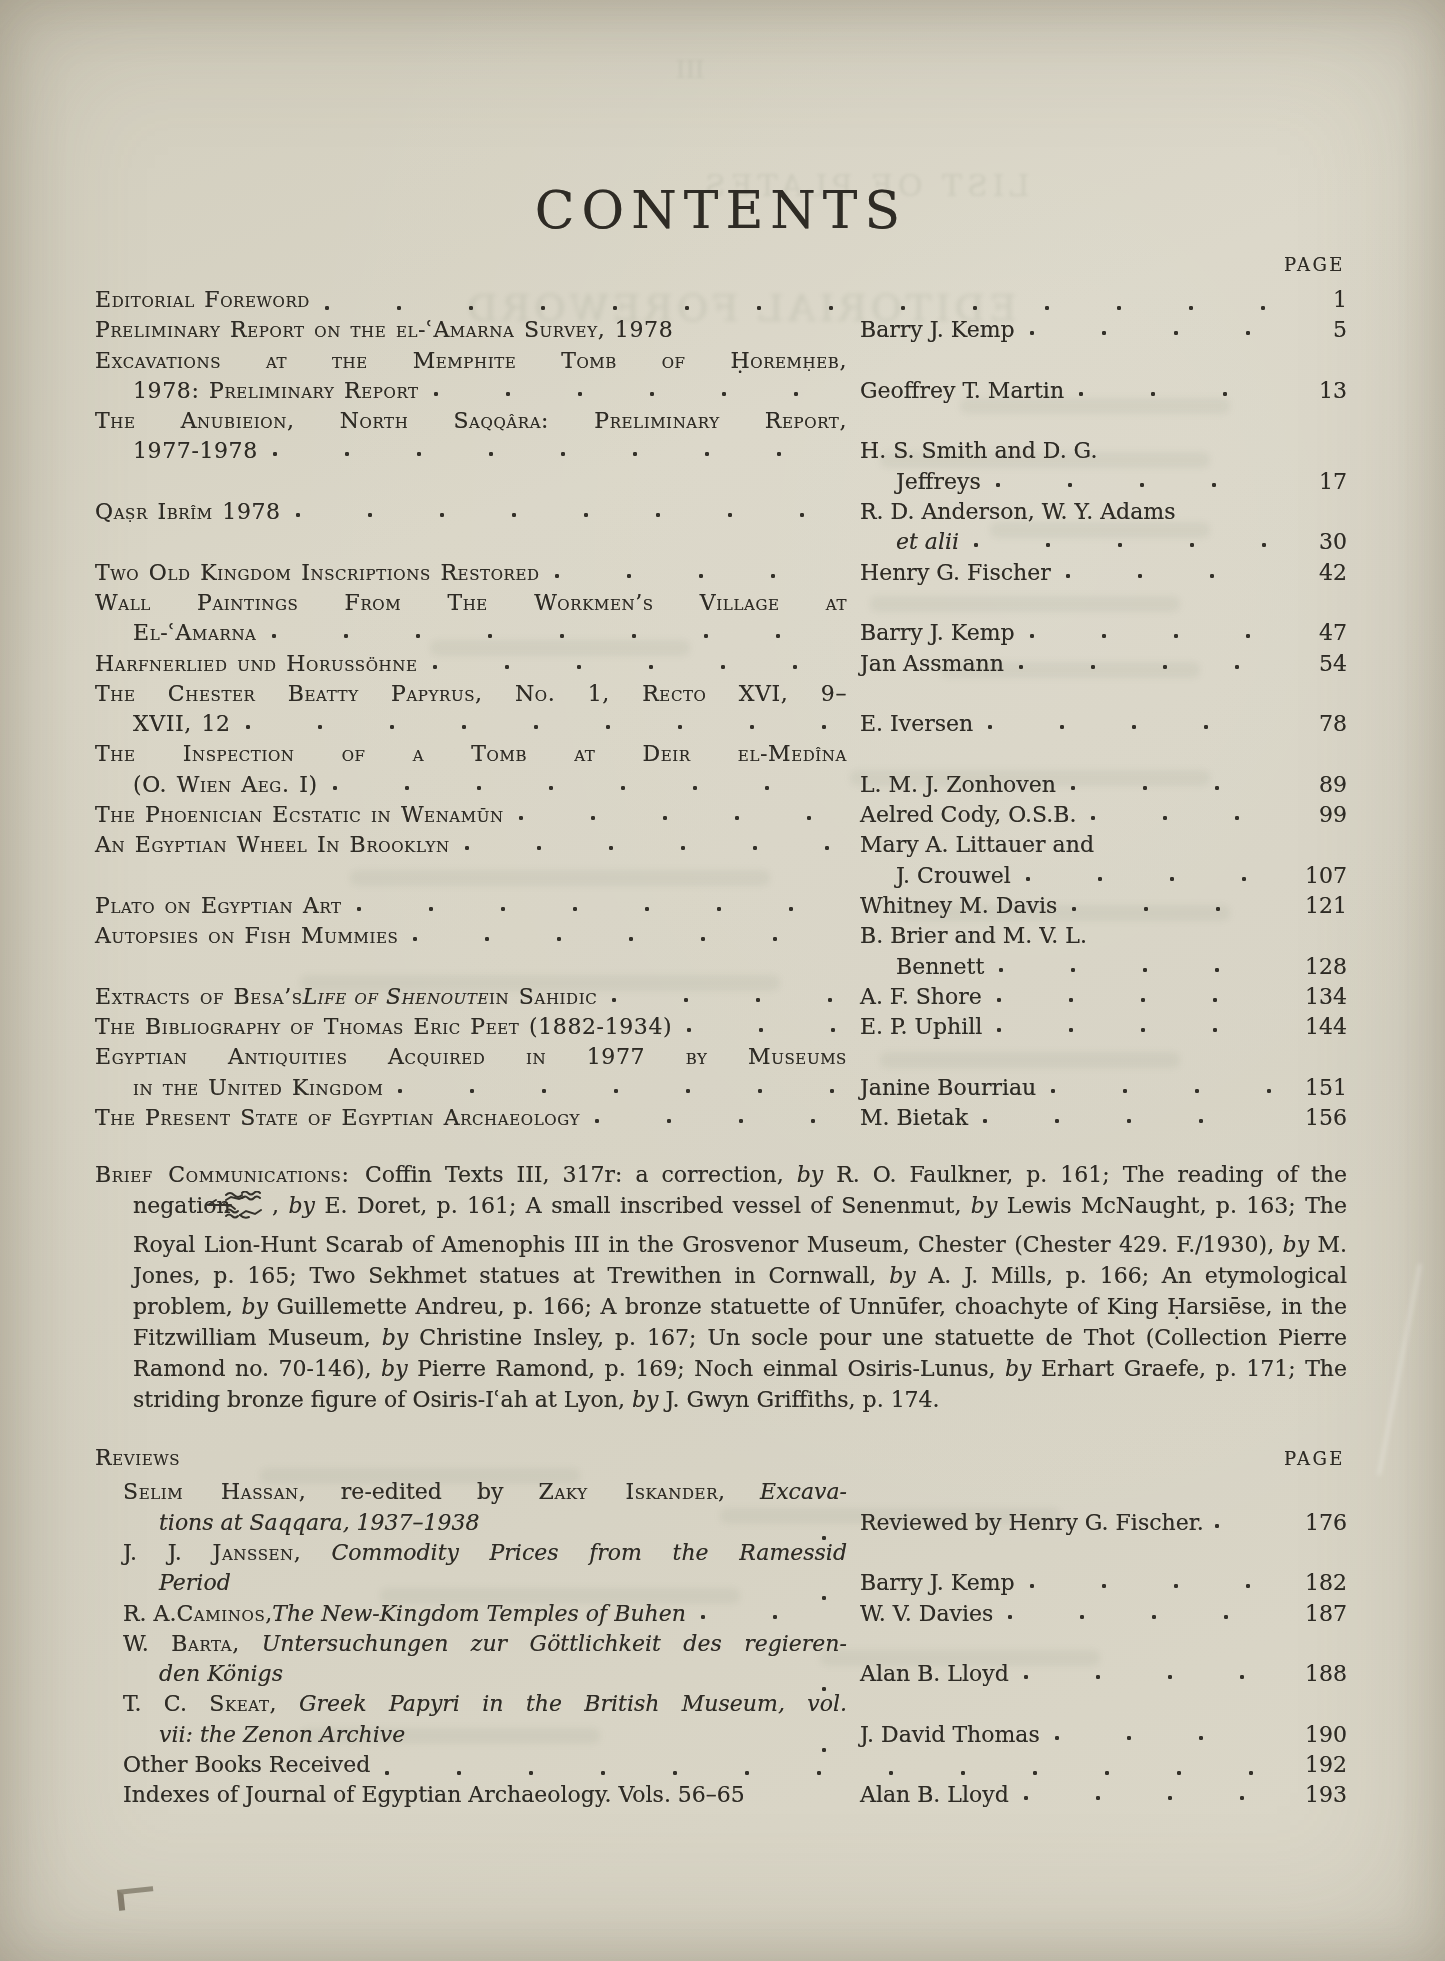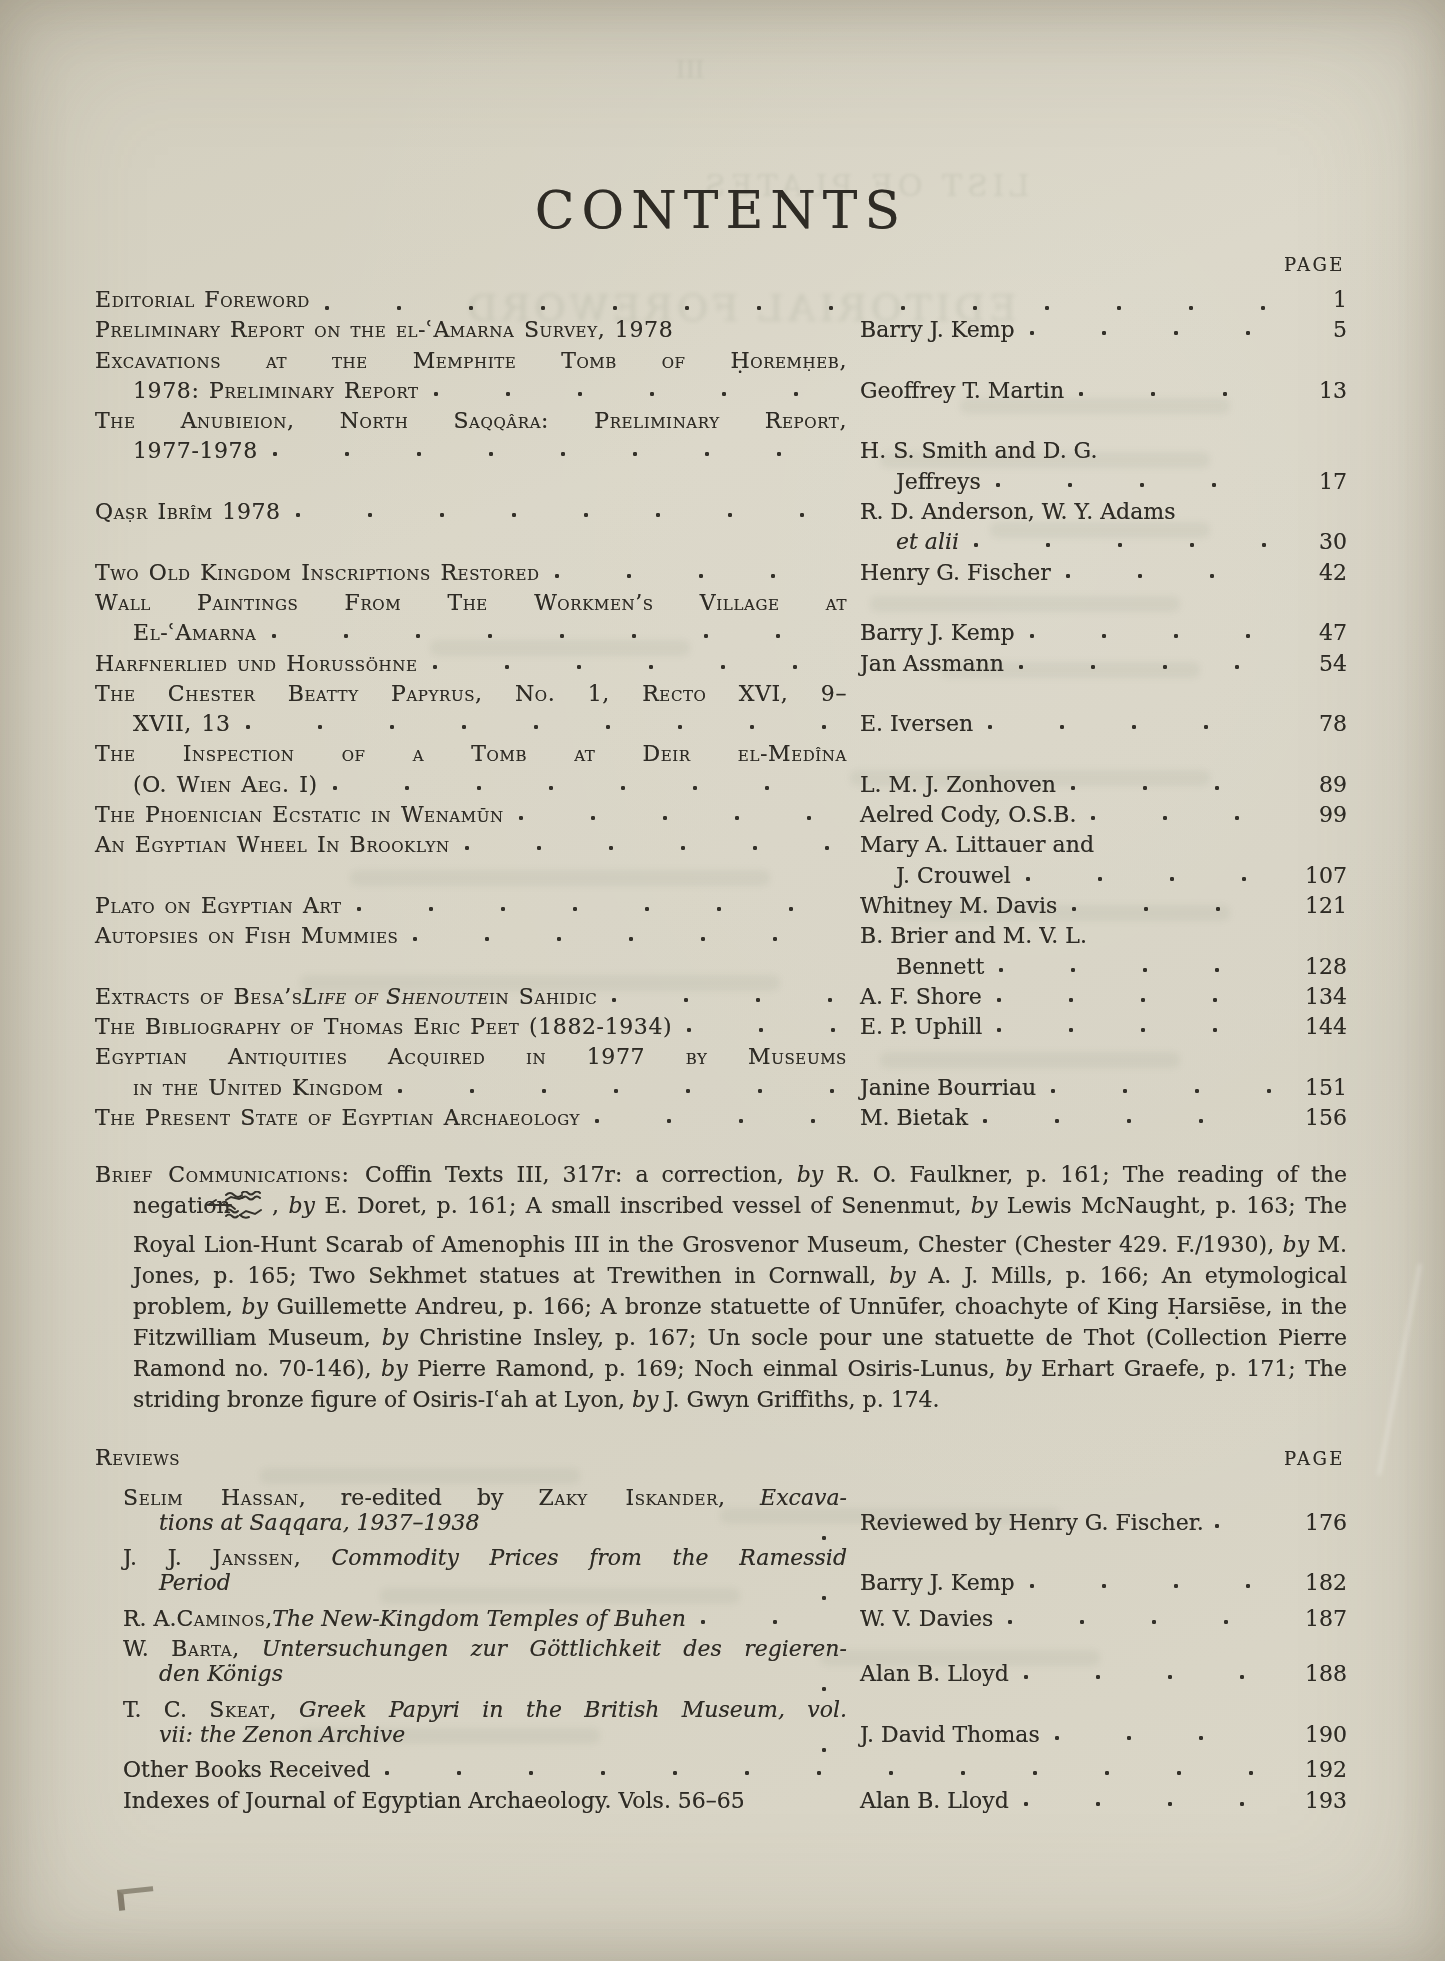--- a/index.html
+++ b/index.html
@@ -33,21 +33,21 @@
     background-size:72px 7px;background-repeat:repeat-x;}
   .leader.short{margin-left:10px;}
   
   .brief{font-size:22px;line-height:31px;text-align:justify;margin:24px 0 0 0;
     padding-left:38px;text-indent:-38px;}
   .glyph{display:inline-block;vertical-align:-8px;margin:0 4px;}
   
   .rev-head{display:flex;align-items:baseline;margin-top:30px;height:34px;font-size:22px;}
   .rev-head .spacer{flex:1;}
   .rev-head .page-label{margin:0 2px 0 0;}
-  .rline{padding-left:28px;align-items:flex-end;}
+  .rline{padding-left:28px;}
   .rline .tcol{width:724px;}
   .rline2{padding-left:64px;}
   .rline2 .tcol{width:688px;flex-direction:column;}
   
   .ghost{position:absolute;transform:scaleX(-1);color:#6e7a64;filter:blur(1.6px);
     font-variant:small-caps;pointer-events:none;}
   .gbar{position:absolute;height:16px;border-radius:8px;background:rgba(118,130,108,.09);
     filter:blur(3px);pointer-events:none;}
   .corner-mark{position:absolute;left:118px;top:1888px;width:30px;height:16px;
     border-left:6px solid rgba(92,84,66,.65);border-top:5px solid rgba(92,84,66,.55);
@@ -205,21 +205,21 @@
         </div>
       <span class="pg">54</span>
     </div>
 
     <div class="line">
       <div class="tcol jst"><span class="sc">The Chester Beatty Papyrus, No. 1, Recto XVI, 9–</span></div>
     </div>
 
     <div class="line">
       <div class="tcol">
-          <span class="sc ind">XVII, 13</span>
+          <span class="sc ind">XVII, 12</span>
         <span class="leader"></span>
         </div>
       <div class="acol">
           <span>E. Iversen</span>
         <span class="leader"></span>
         </div>
       <span class="pg">78</span>
     </div>
 
     <div class="line">

